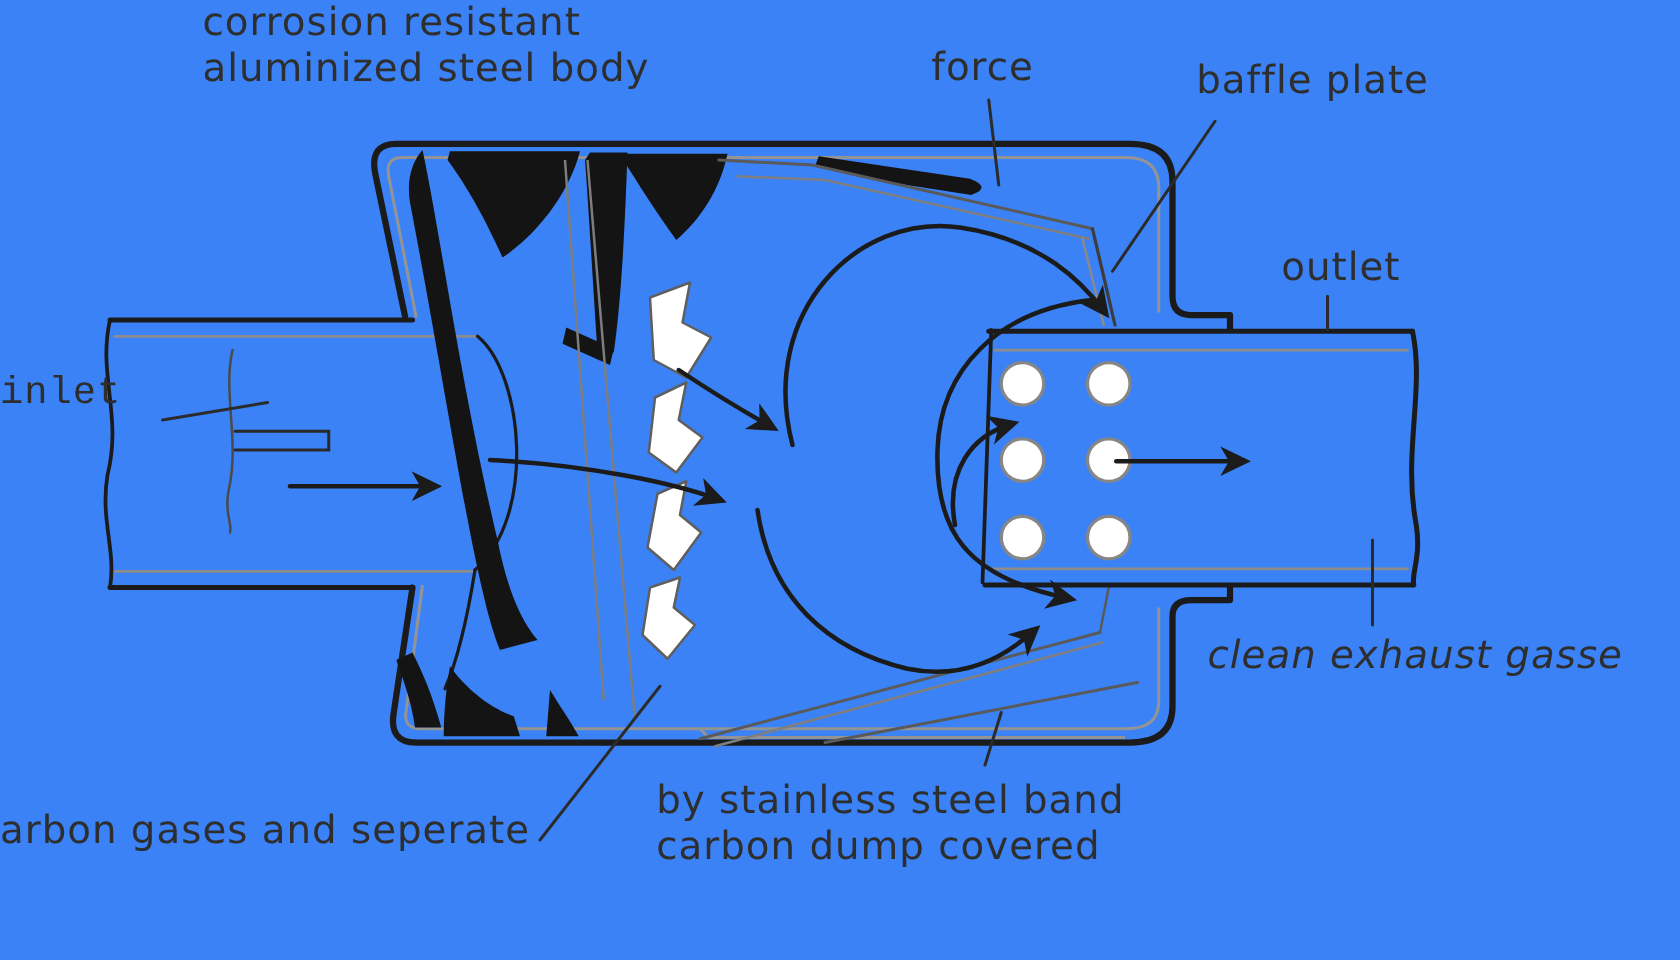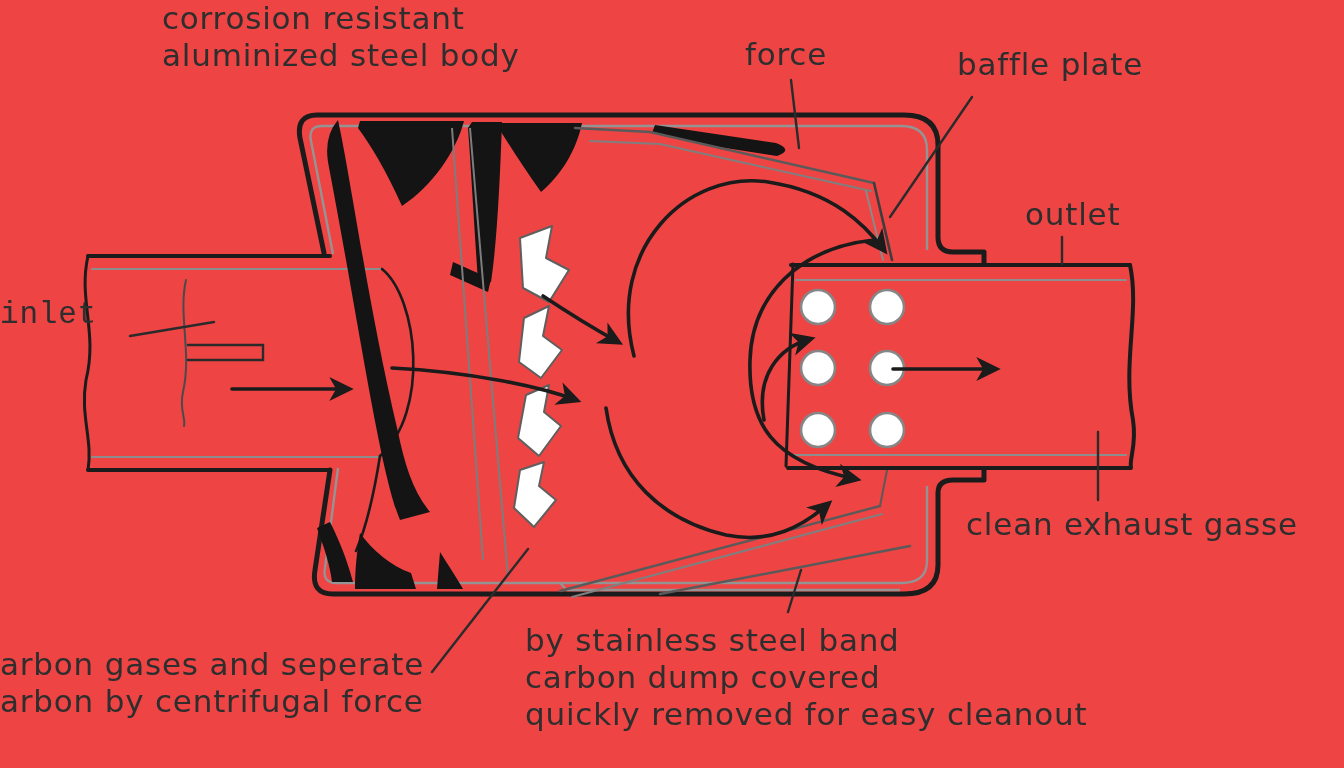--- a/index.html
+++ b/index.html
@@ -1,18 +1,18 @@
 <!DOCTYPE html>
 <html><head>
 <meta charset="utf-8">
 <style>
   html,body{margin:0;padding:0;background:#e9e9e9;}
   .stage{
     position:relative;width:1344px;height:768px;overflow:hidden;
-    background:#ef4444;
+    background:#3b82f6;
     font-family:"DejaVu Sans",sans-serif;
     color:#2e2e2e;
   }
   svg.diagram{position:absolute;left:0;top:0;width:1344px;height:768px;}
   .label{
     position:absolute;
     font-size:31px;
     letter-spacing:0.8px;
     line-height:37px;
     color:#2e2e2e;
@@ -134,26 +134,24 @@
   </div>
 
   <div class="label" style="left:745px;top:36px;">force</div>
 
   <div class="label" style="left:957px;top:46px;text-align:right;">baffle plate</div>
 
   <div class="label" style="left:1025px;top:196px;">outlet</div>
 
   <div class="label" style="left:0px;top:296px;font-family:Liberation Mono, monospace;">inlet</div>
 
-  <div class="label" style="left:966px;top:506px;">clean exhaust gasse</div>
+  <div class="label" style="left:966px;top:506px;font-style:italic;">clean exhaust gasse</div>
 
   <div class="label" style="left:0px;top:646px;">
     <div>arbon gases and seperate</div>
-    <div>arbon by centrifugal force</div>
   </div>
 
   <div class="label" style="left:525px;top:622px;">
     <div>by stainless steel band</div>
     <div>carbon dump covered</div>
-    <div>quickly removed for easy cleanout</div>
   </div>
 
 </div>
 
 </body></html>

